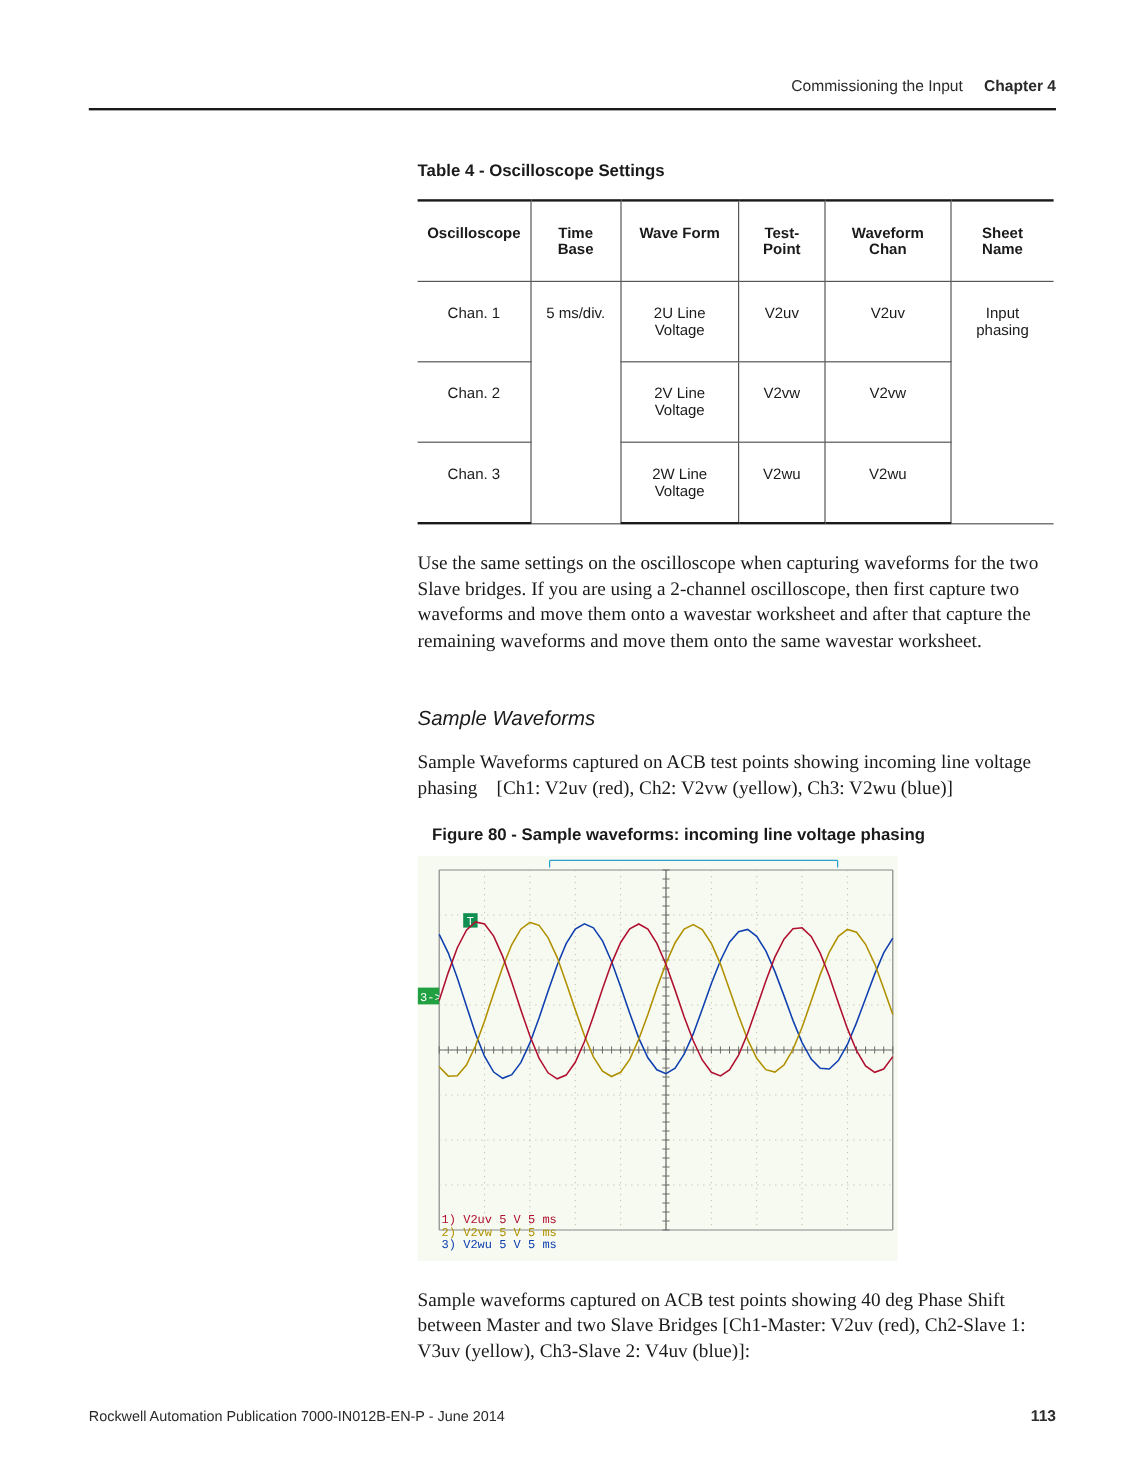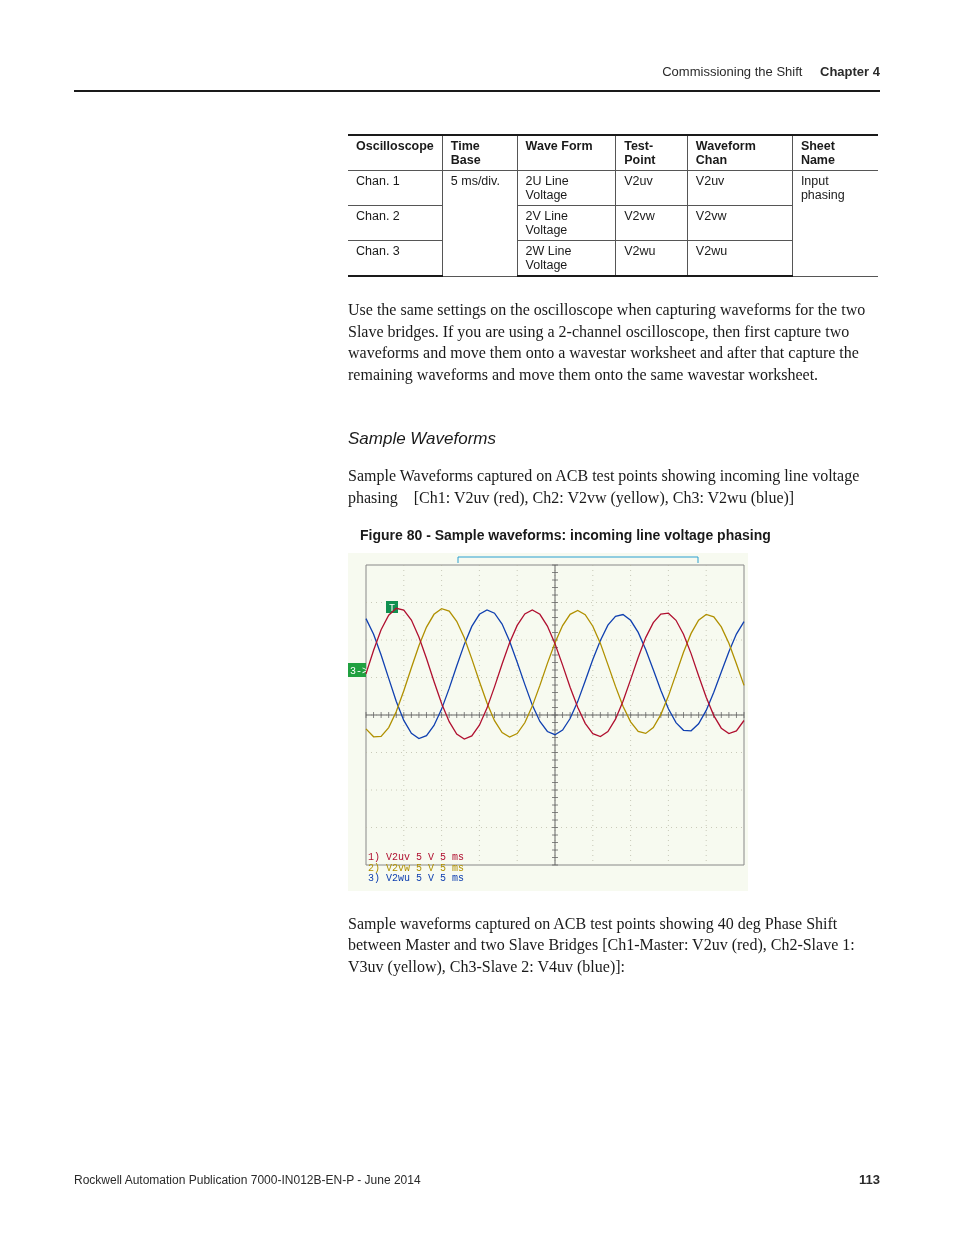--- a/index.html
+++ b/index.html
@@ -46,22 +46,22 @@
   .subhead { font-size: 17px; font-style: italic; font-weight: 400; margin: 44px 0 16px 0; font-family: "Segoe UI", "Helvetica Neue", Arial, sans-serif; }
   table.settings {
     border-collapse: collapse;
     width: 100%;
     font-family: "Segoe UI", "Helvetica Neue", Arial, sans-serif;
     font-size: 12.5px;
     margin-bottom: 22px;
   }
   table.settings th, table.settings td {
     border: 1px solid #565656;
-    padding: 3px 8px;
-    text-align: left;
+    padding: 19px 8px;
+    text-align: center;
     vertical-align: top;
   }
   table.settings th {
     font-weight: 700;
     border-top: 2px solid #1a1a1a;
     border-bottom: 1px solid #565656;
   }
   table.settings th:first-child, table.settings td:first-child { border-left: none; }
   table.settings th:last-child, table.settings td:last-child { border-right: none; }
   table.settings tbody tr:last-child td { border-bottom: 2px solid #1a1a1a; }
@@ -105,27 +105,28 @@
     right: 0;
     bottom: 0;
     font-weight: 700;
     font-size: 13px;
   }
 </style>
 </head>
 <body>
 
 <div class="header">
-  <span class="section">Commissioning the Shift</span>
+  <span class="section">Commissioning the Input</span>
   <span class="chapter">Chapter 4</span>
 </div>
 <div class="rule"></div>
 
 <div class="content">
 
+  <div class="tbl-caption">Table 4 - Oscilloscope Settings</div>
 
   <table class="settings">
     <thead>
       <tr>
         <th>Oscilloscope</th>
         <th>Time Base</th>
         <th>Wave Form</th>
         <th>Test-Point</th>
         <th>Waveform Chan</th>
         <th>Sheet Name</th>

